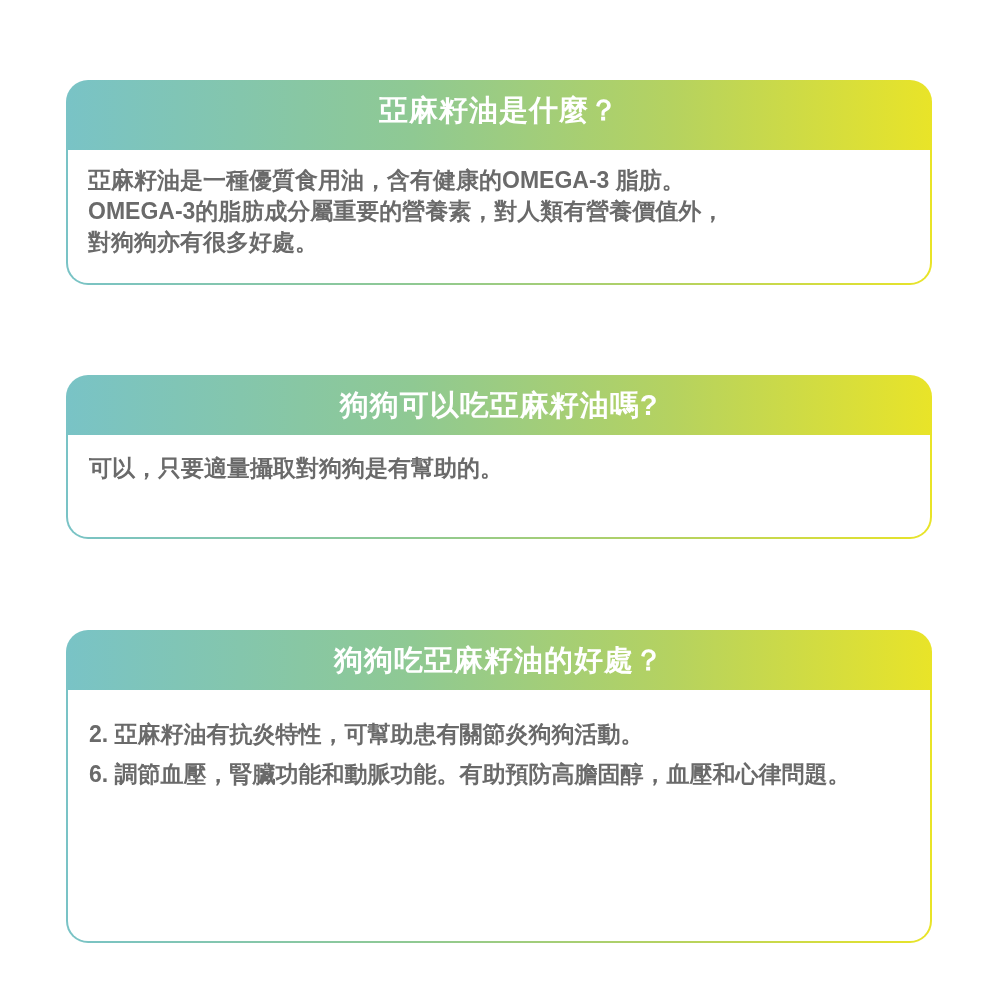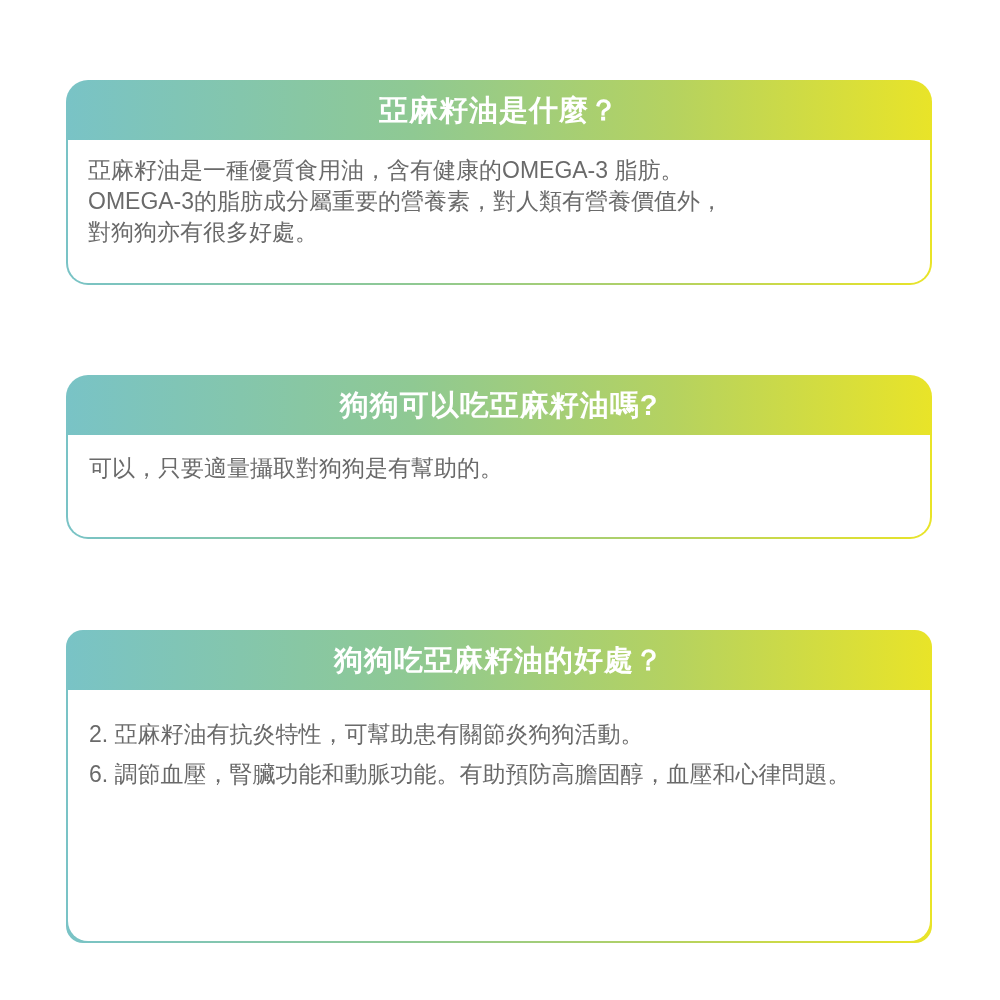--- a/index.html
+++ b/index.html
@@ -11,23 +11,23 @@
   }
   .card {
     position: absolute;
     left: 66px;
     width: 866px;
     border-radius: 22px;
     background: linear-gradient(90deg, #79c3c6 0%, #8fc993 40%, #b5d260 70%, #e9e428 100%);
     display: flex;
     flex-direction: column;
   }
-  .card-1 { top: 80px;  height: 205px; }
+  .card-1 { top: 80px;  height: 205px; gap: 10px; }
   .card-2 { top: 375px; height: 164px; }
-  .card-3 { top: 630px; height: 313px; border-radius: 17px; }
+  .card-3 { top: 630px; height: 313px; }
 
   .card-header {
     height: 60px;
     flex: 0 0 60px;
     display: flex;
     align-items: center;
     justify-content: center;
   }
   .card-title {
     color: #ffffff;
@@ -35,20 +35,21 @@
     letter-spacing: 1px;
     line-height: 1;
   }
   .card-body {
     flex: 1;
     margin: 0 2px 2px 2px;
     background: #ffffff;
     border-radius: 0 0 20px 20px;
     color: #6a6a6a;
     font-size: 23px;
+    font-weight: bold;
   }
   .card-1 .card-body { padding: 15px 20px 0 20px; }
   .card-2 .card-body { padding: 18px 20px 0 21px; }
   .card-3 .card-body { padding: 24px 20px 0 21px; }
 
   .text-line { line-height: 31px; white-space: nowrap; }
   .list-line { line-height: 40px; white-space: nowrap; }
 </style>
 </head>
 <body>

